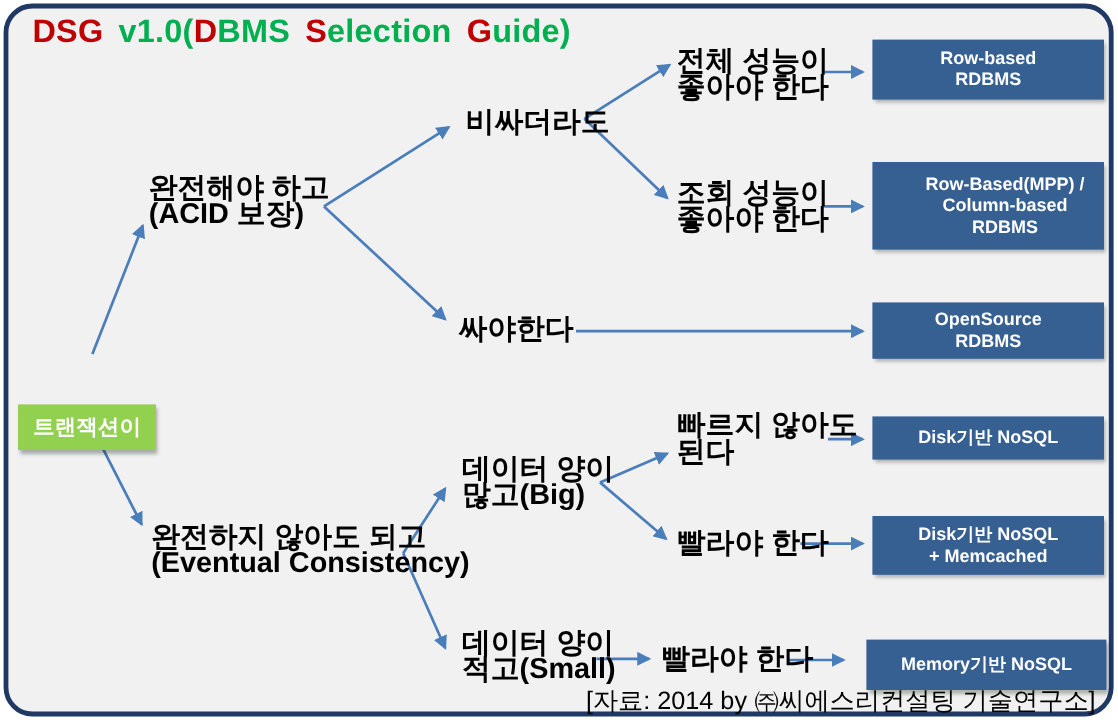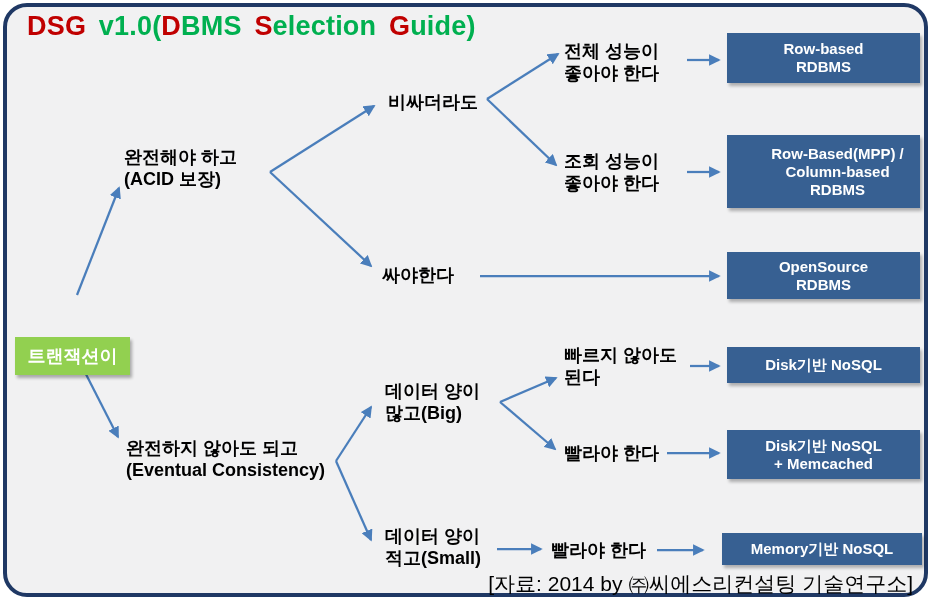--- a/index.html
+++ b/index.html
@@ -29,21 +29,21 @@
   }
   .root-box {
     position:absolute; left:15px; top:297px;
     width:115px; height:38px;
     display:flex; align-items:center; justify-content:center;
     color:#ffffff; font-weight:bold; font-size:18px;
     box-shadow:2px 3px 3px rgba(0,0,0,0.30);
   }
   .dnode {
     position:absolute;
-    font-weight:bold; font-size:18px; line-height:22px;
+    font-weight:bold; font-size:24px; line-height:22px;
     color:#000000; white-space:pre-line;
   }
   .rbox {
     position:absolute; left:727px; width:193px;
     display:flex; align-items:center; justify-content:center;
     text-align:center;
     color:#ffffff; font-weight:bold; font-size:15px; line-height:18px;
     white-space:pre-line;
     box-shadow:2px 3px 3px rgba(0,0,0,0.28);
   }
@@ -61,21 +61,21 @@
   .n-big       { left:385px; top:380px; }
   .n-notfast   { left:564px; top:344px; }
   .n-fast1     { left:564px; top:442px; }
   .n-small     { left:385px; top:525px; }
   .n-fast2     { left:551px; top:539px; }
   .b-1 { top:33px;  height:50px; }
   .b-2 { top:135px; height:73px; }
   .b-3 { top:252px; height:47px; }
   .b-4 { top:347px; height:36px; }
   .b-5 { top:430px; height:49px; }
-  .b-6 { top:533px; height:32px; left:722px; width:200px; }
+  .b-6 { top:533px; height:42px; left:722px; width:200px; }
 </style>
 </head>
 <body>
 
 <div class="frame"></div>
 
 <svg class="edges" viewBox="0 0 932 605" xmlns="http://www.w3.org/2000/svg">
   <defs>
     <marker id="arr" viewBox="0 0 10 10" refX="8.5" refY="5" markerWidth="5.2" markerHeight="5.2" orient="auto">
       <path d="M0,0 L10,5 L0,10 z" fill="#4A7EBB"></path>

